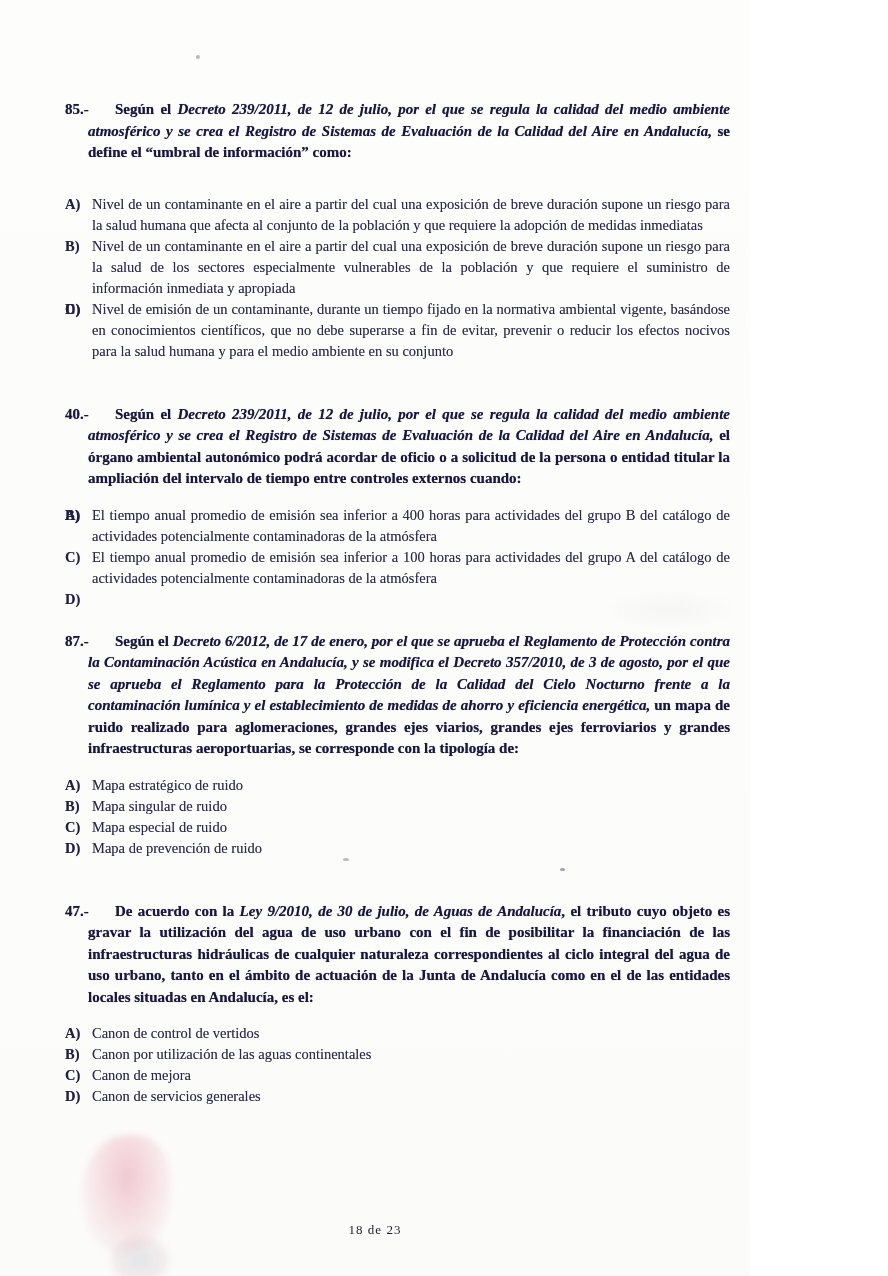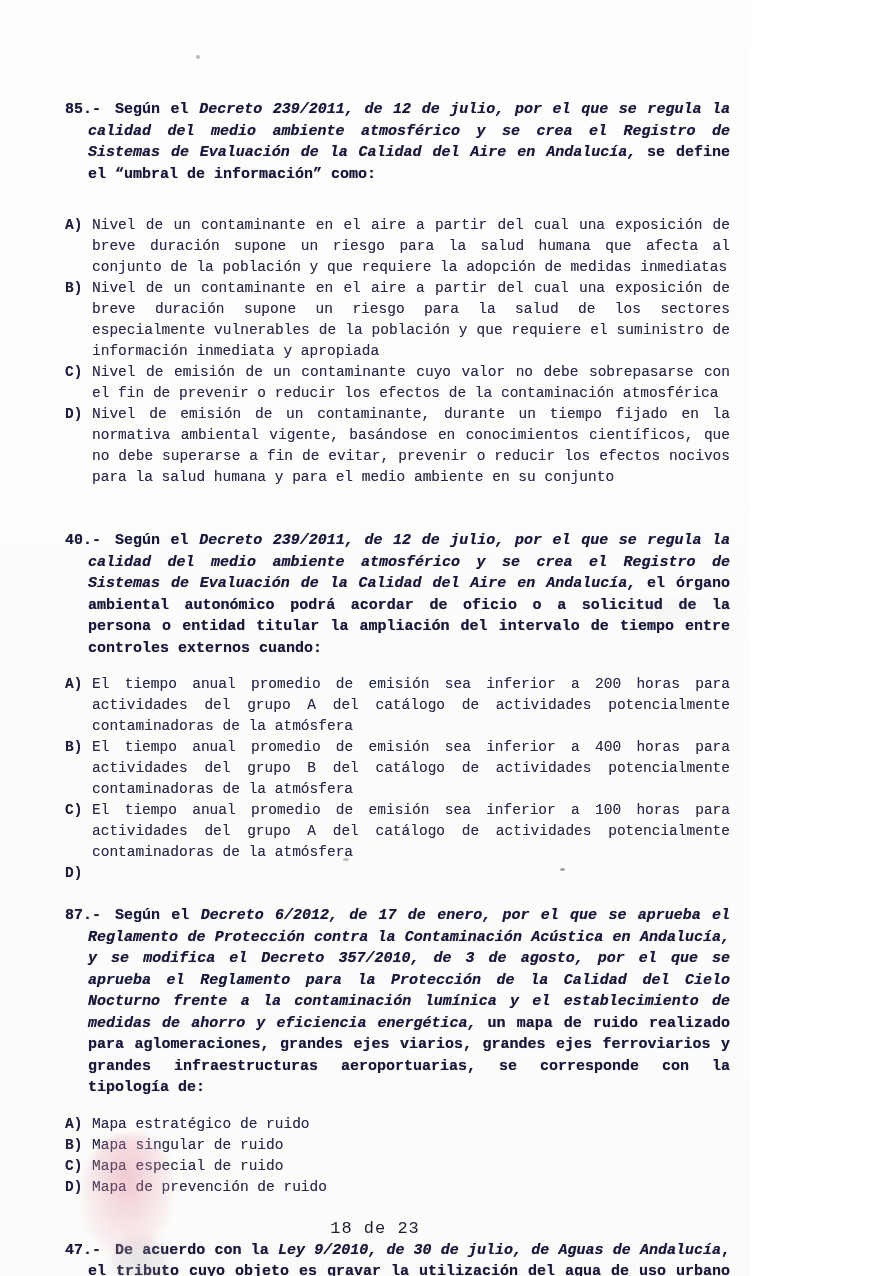--- a/index.html
+++ b/index.html
@@ -2,21 +2,21 @@
 <html><head>
 <meta charset="utf-8">
 <style>
   html, body { margin: 0; padding: 0; background: #ffffff; }
   .page {
     position: relative;
     width: 750px;
     height: 1276px;
     background: linear-gradient(180deg, #fdfdfc 0%, #fcfcfa 60%, #fbfbf9 100%);
     overflow: hidden;
-    font-family: Liberation Mono, monospace;
+    font-family: Liberation Serif, serif;
   }
   .content {
     position: absolute;
     top: 84px; left: 65px; right: 20px;
     filter: blur(0.25px);
   }
   .question { margin-bottom: 42px; }
   .stem {
     position: relative;
     margin-left: 23px;
@@ -49,21 +49,21 @@
   .option .letter {
     position: absolute;
     left: 0; top: 0;
     font-weight: bold;
     color: #20203f;
   }
   .footer {
     position: absolute;
     bottom: 38px; left: 0; right: 0;
     text-align: center;
-    font-size: 17px;
+    font-size: 13px;
     color: #1d1d30;
     letter-spacing: 1px;
     filter: blur(0.2px);
   }
   
   .smudge { position: absolute; pointer-events: none; }
   .smudge-pink-1 {
     left: 82px; top: 1135px; width: 90px; height: 120px;
     background: radial-gradient(ellipse at 50% 35%, rgba(224,128,148,0.40), rgba(236,170,185,0.22) 55%, rgba(240,200,210,0.10) 75%, transparent 85%);
     border-radius: 55% 45% 60% 50%;
@@ -114,38 +114,36 @@
         <div class="option">
           <span class="letter">A)</span>
           <span>Nivel de un contaminante en el aire a partir del cual una exposición de breve duración supone un riesgo para la salud humana que afecta al conjunto de la población y que requiere la adopción de medidas inmediatas</span>
         </div>
         <div class="option">
           <span class="letter">B)</span>
           <span>Nivel de un contaminante en el aire a partir del cual una exposición de breve duración supone un riesgo para la salud de los sectores especialmente vulnerables de la población y que requiere el suministro de información inmediata y apropiada</span>
         </div>
         <div class="option">
           <span class="letter">C)</span>
-          <span>Nivel de emisión de un contaminante cuyo valor no debe sobrepasarse con el fin de prevenir o reducir los efectos de la contaminación atmosférica</span>
         </div>
         <div class="option">
           <span class="letter">D)</span>
           <span>Nivel de emisión de un contaminante, durante un tiempo fijado en la normativa ambiental vigente, basándose en conocimientos científicos, que no debe superarse a fin de evitar, prevenir o reducir los efectos nocivos para la salud humana y para el medio ambiente en su conjunto</span>
         </div>
       </div>
     </div>
 
     <div class="question question-86">
       <p class="stem">
         <span class="qnum">40.-</span>
         <span>Según el </span><span class="law">Decreto 239/2011, de 12 de julio, por el que se regula la calidad del medio ambiente atmosférico y se crea el Registro de Sistemas de Evaluación de la Calidad del Aire en Andalucía,</span><span> el órgano ambiental autonómico podrá acordar de oficio o a solicitud de la persona o entidad titular la ampliación del intervalo de tiempo entre controles externos cuando:</span>
       </p>
       <div class="options">
         <div class="option">
           <span class="letter">A)</span>
-          <span>El tiempo anual promedio de emisión sea inferior a 200 horas para actividades del grupo A del catálogo de actividades potencialmente contaminadoras de la atmósfera</span>
         </div>
         <div class="option">
           <span class="letter">B)</span>
           <span>El tiempo anual promedio de emisión sea inferior a 400 horas para actividades del grupo B del catálogo de actividades potencialmente contaminadoras de la atmósfera</span>
         </div>
         <div class="option">
           <span class="letter">C)</span>
           <span>El tiempo anual promedio de emisión sea inferior a 100 horas para actividades del grupo A del catálogo de actividades potencialmente contaminadoras de la atmósfera</span>
         </div>
         <div class="option">

